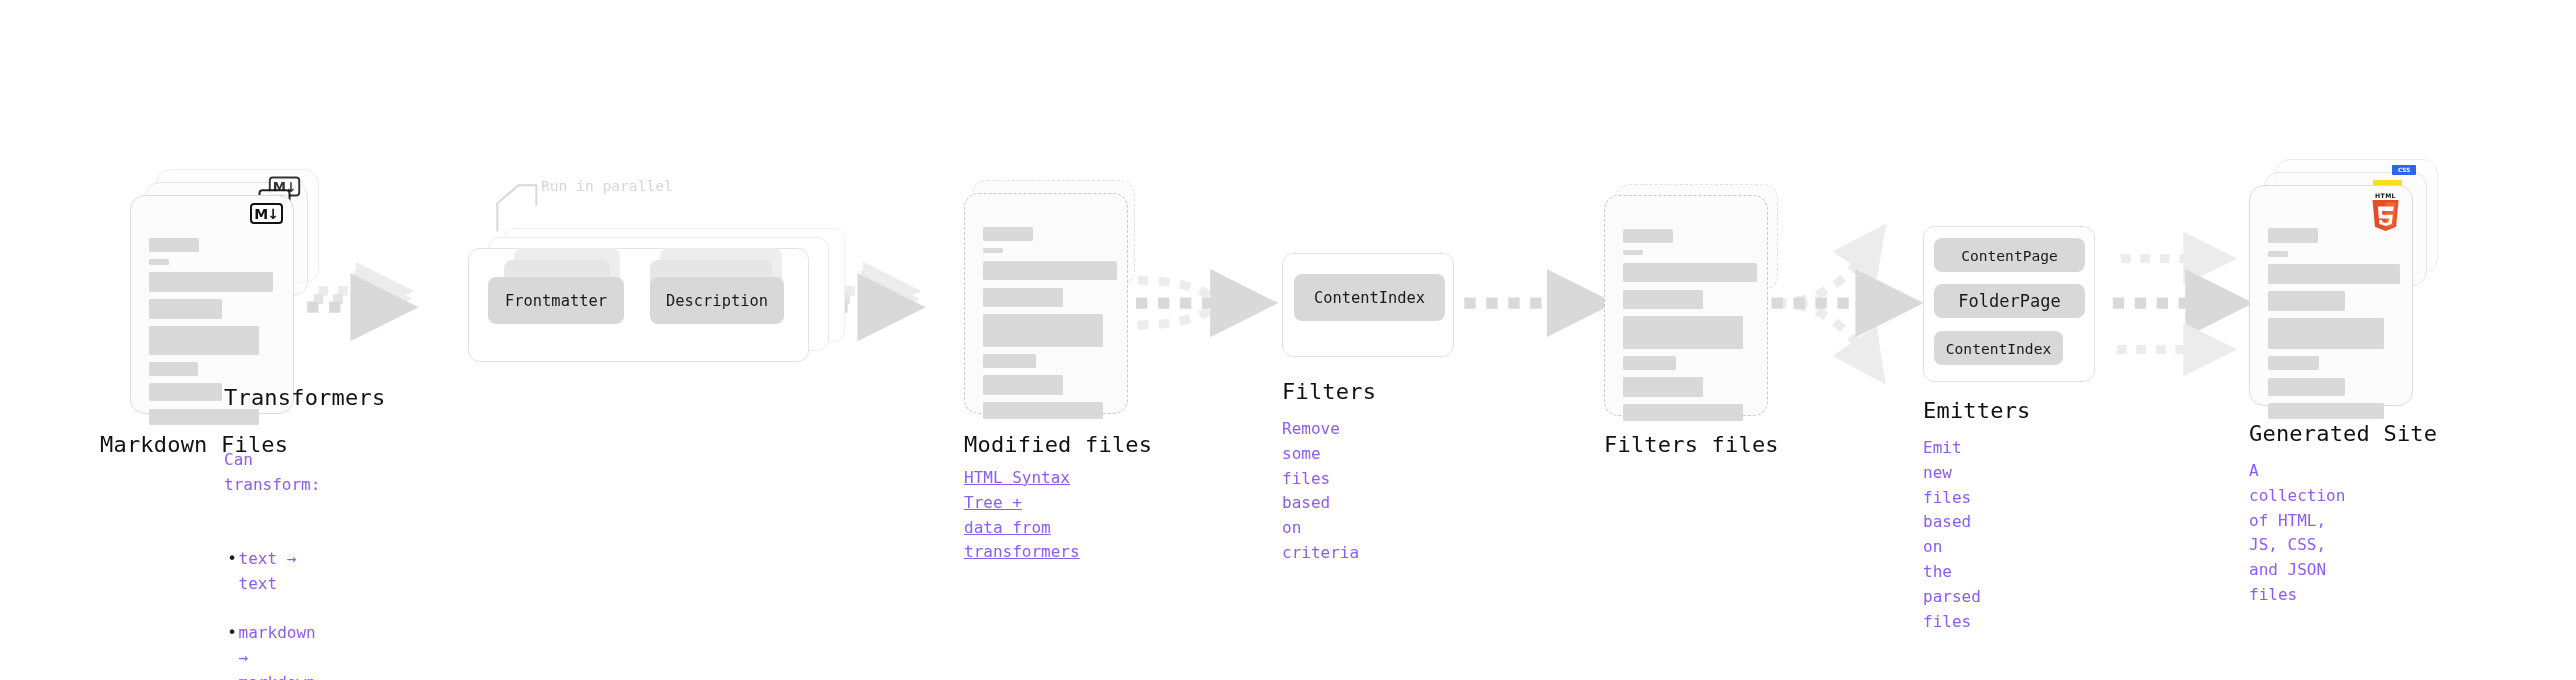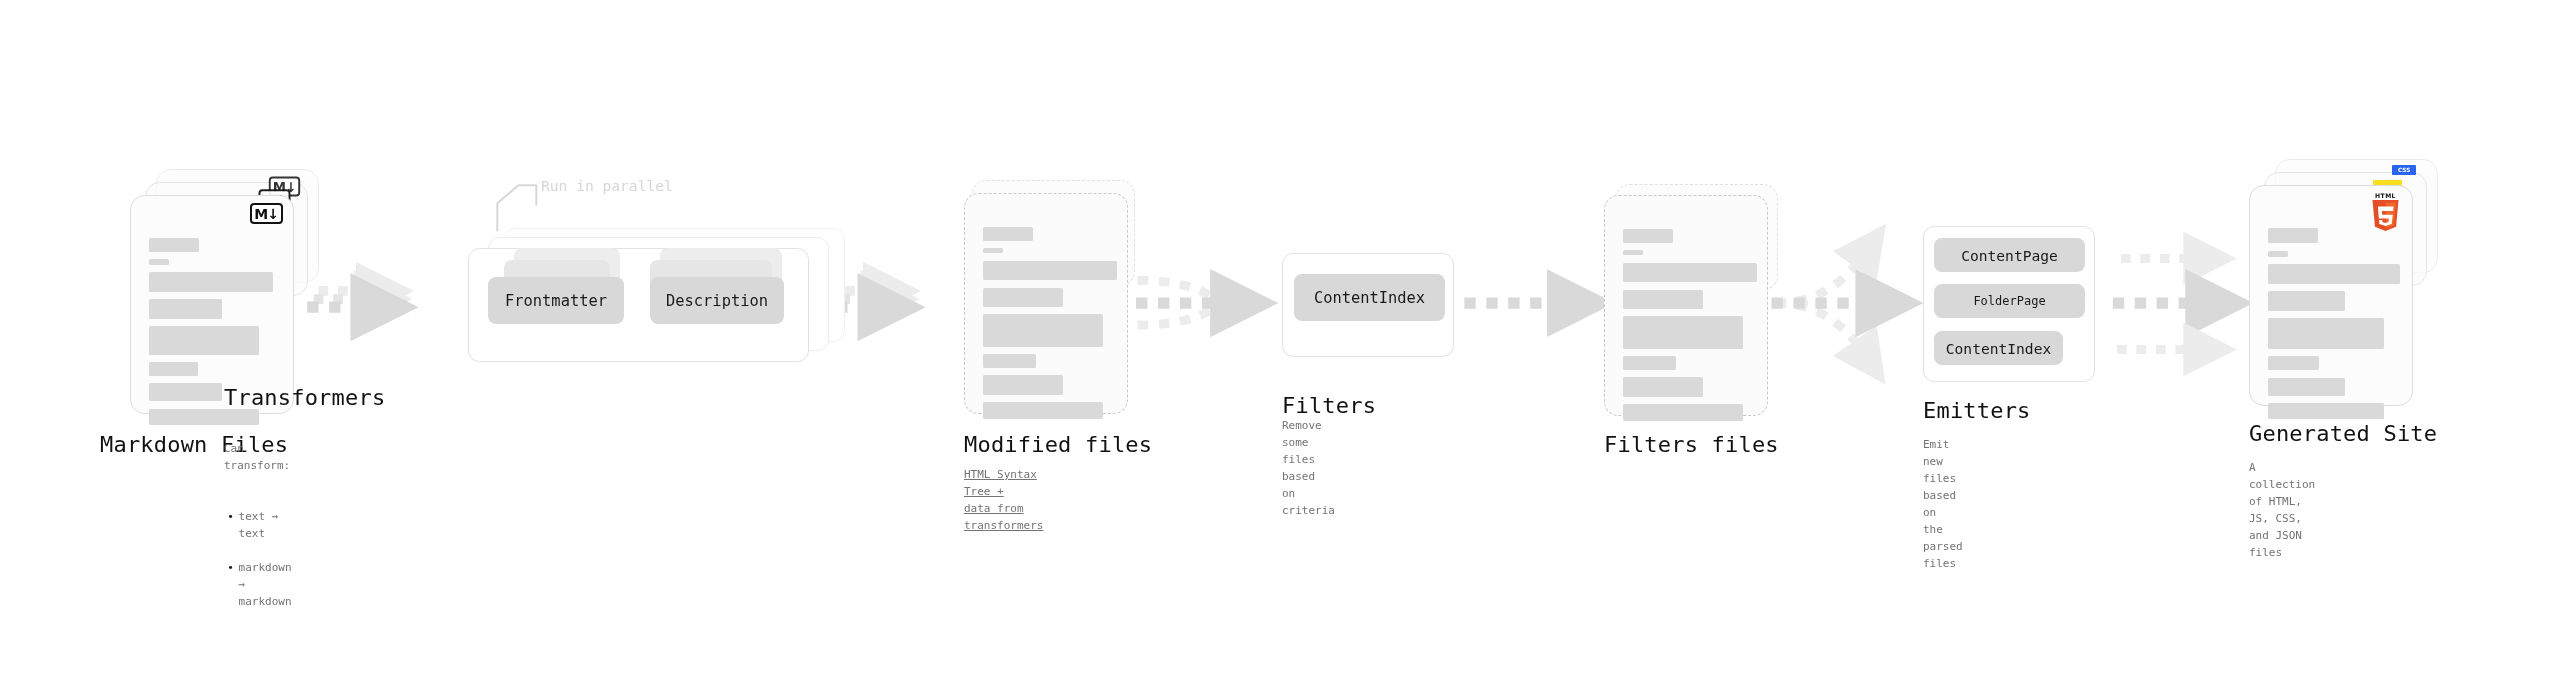--- a/index.html
+++ b/index.html
@@ -96,22 +96,22 @@
   
   .caption-title {
     position: absolute;
     font-size: 22px;
     color: #111111;
     white-space: nowrap;
     letter-spacing: 0.2px;
   }
   .caption-sub {
     position: absolute;
-    font-size: 11px;
-    color: #737373;
+    font-size: 16px;
+    color: #8b5cf6;
     line-height: 1.55;
     white-space: pre-line;
   }
   .caption-sub .lead { display: block; }
   .caption-sub ul {
     margin: 0;
     padding-left: 14.6px;
     list-style: none;
   }
   .caption-sub li { position: relative; }
@@ -271,21 +271,21 @@
 
     <div class="caption-title" style="left:964px; top:432px;">Modified files</div>
     <div class="caption-sub" style="left:964px; top:466px;text-decoration:underline;">HTML Syntax Tree +
 data from transformers</div>
   </div>
 
   <div class="node">
     <div class="procbox" style="left:1282px; top:253px; width:172px; height:104px;"></div>
     <div class="chip" style="left:1294px; top:274px; width:151px; height:47px;">ContentIndex</div>
 
-    <div class="caption-title" style="left:1282px; top:379px;margin-top:14px;">Filters</div>
+    <div class="caption-title" style="left:1282px; top:379px;">Filters</div>
     <div class="caption-sub" style="left:1282px; top:417px;">Remove some files based
 on criteria</div>
   </div>
 
   <div class="node">
     <div class="doccard dashed ghost2" style="left:1615px; top:184px; width:163px; height:106px;"></div>
     <div class="doccard dashed" style="left:1604px; top:195px; width:164px; height:221px;">
       <div class="bars" style="top:32.5px;">
         <div class="bar" style="width:50px;  height:14px;"></div>
         <div class="bar" style="width:19.5px;  height:5.7px;"></div>
@@ -298,21 +298,21 @@
       </div>
     </div>
 
     <div class="caption-title" style="left:1604px; top:432px;">Filters files</div>
   </div>
 
   <div class="node">
     <div class="procbox" style="left:1923px; top:226px; width:172px; height:156px;"></div>
 
     <div class="chip" style="left:1934px; top:238px; width:151px; height:34px; font-size:14.6px;">ContentPage</div>
-    <div class="chip" style="left:1934px; top:284px; width:151px; height:34px; font-size:12px;">FolderPage</div>
+    <div class="chip" style="left:1934px; top:284px; width:151px; height:34px; font-size:17px;">FolderPage</div>
     <div class="chip" style="left:1934px; top:331px; width:129px; height:34px; font-size:14.6px;">ContentIndex</div>
 
     <div class="caption-title" style="left:1923px; top:398px;">Emitters</div>
     <div class="caption-sub" style="left:1923px; top:436px;">Emit new files based on
 the parsed files</div>
   </div>
 
   <div class="node">
 
     <div class="doccard ghost2" style="left:2275px; top:159px; width:163px; height:114px;"></div>

